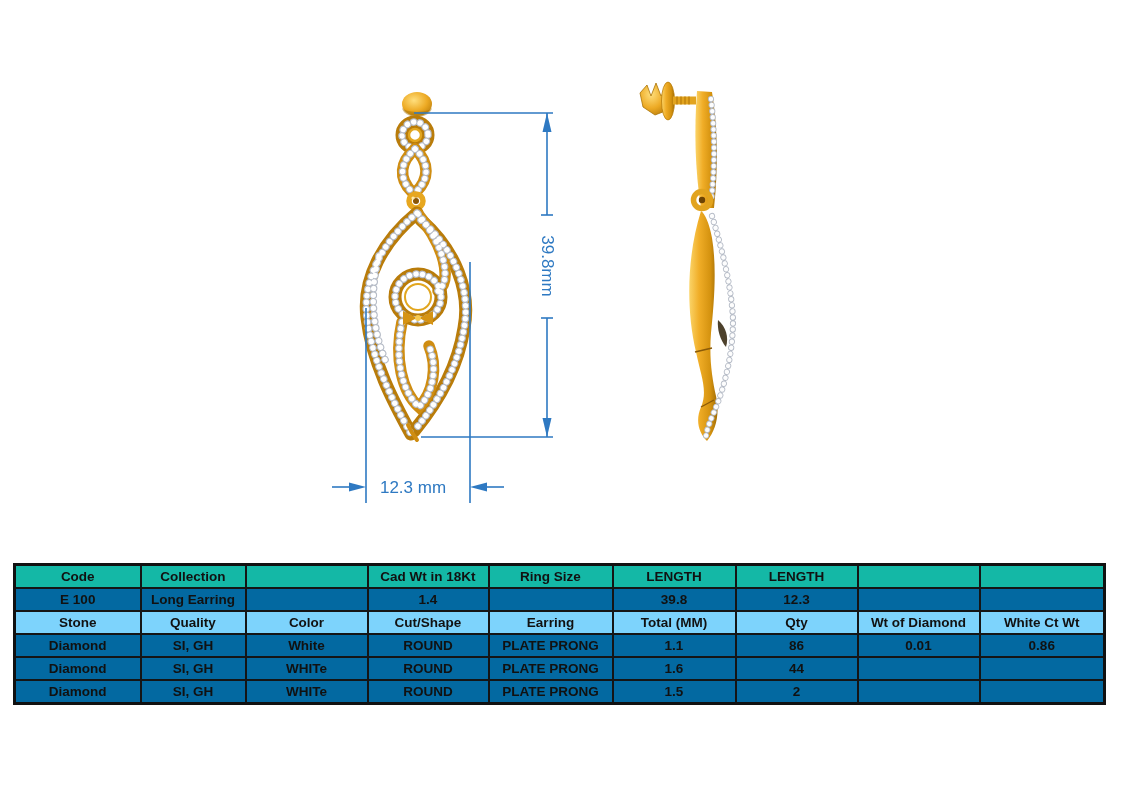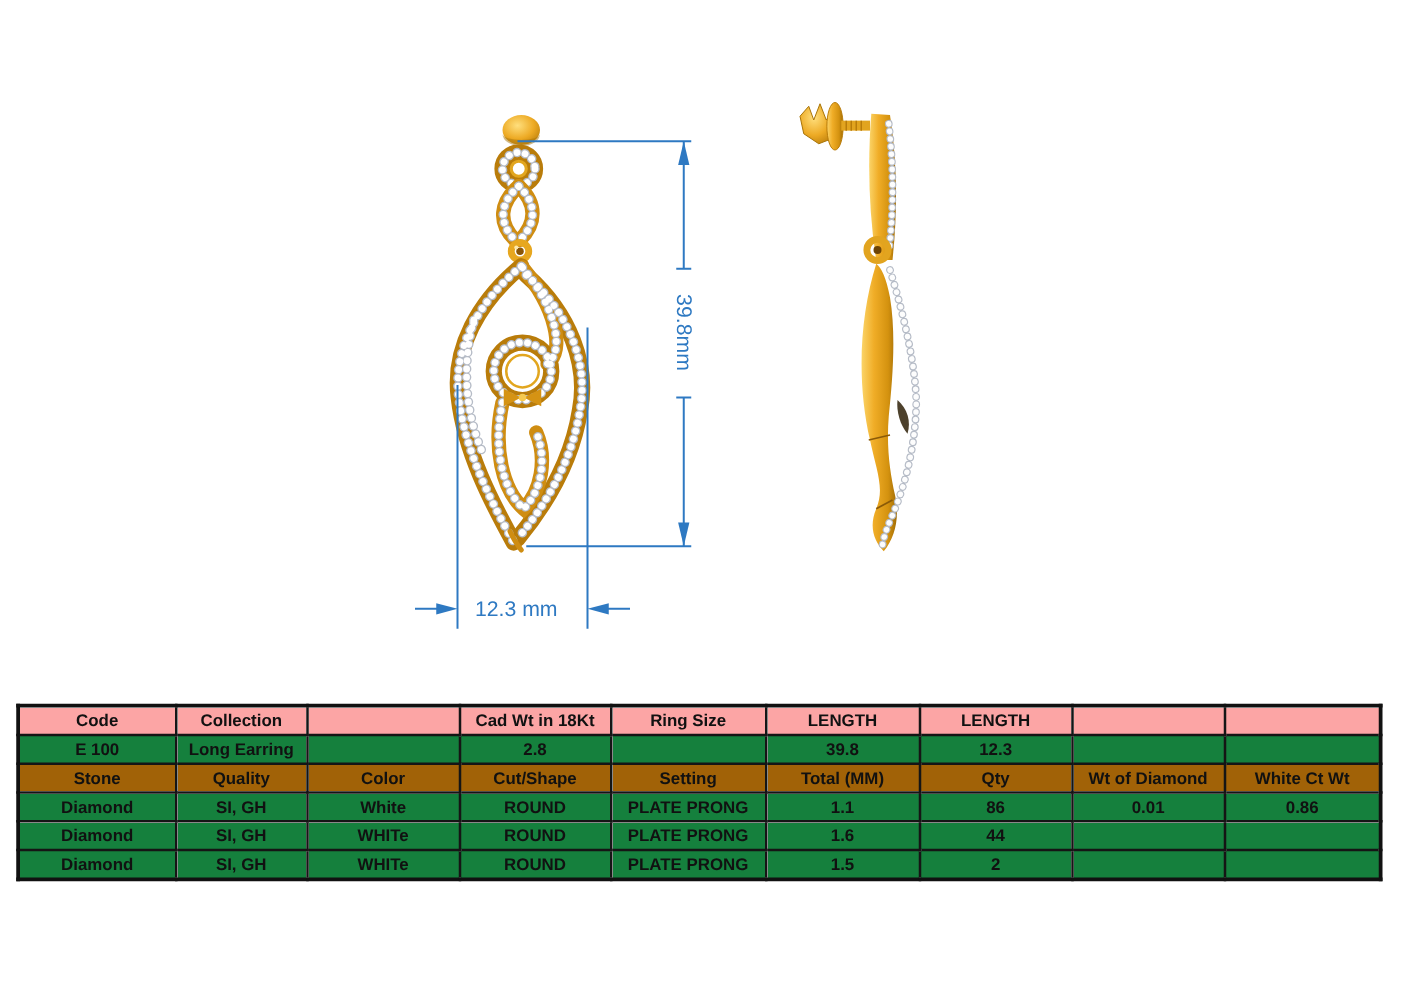--- a/index.html
+++ b/index.html
@@ -35,24 +35,24 @@
     border:2px solid #151515;
     height:21px;
     text-align:center;
     vertical-align:middle;
     font-weight:bold;
     font-size:13.5px;
     color:#111111;
     padding:0 2px;
     white-space:nowrap;
     overflow:hidden;
-    background:#15803d;
+    background:#0369a1;
   }
-  tr.row-gray td   { background:#fca5a5; }
-  tr.row-yellow td { background:#a16207; }
+  tr.row-gray td   { background:#14b8a6; }
+  tr.row-yellow td { background:#7dd3fc; }
 </style>
 </head>
 <body>
 
 <svg class="drawing" width="1124" height="560" viewBox="0 0 1124 560" xmlns="http://www.w3.org/2000/svg">
   <defs>
     <linearGradient id="goldH" x1="0" y1="0" x2="1" y2="0">
       <stop offset="0" stop-color="#fbd468"></stop>
       <stop offset="0.35" stop-color="#f0ad27"></stop>
       <stop offset="0.75" stop-color="#d4920f"></stop>
@@ -190,33 +190,33 @@
       <td>Ring Size</td>
       <td>LENGTH</td>
       <td>LENGTH</td>
       <td></td>
       <td></td>
     </tr>
     <tr>
       <td>E 100</td>
       <td>Long Earring</td>
       <td></td>
-      <td>2.8</td>
+      <td>1.4</td>
       <td></td>
       <td>39.8</td>
       <td>12.3</td>
       <td></td>
       <td></td>
     </tr>
     <tr class="row-yellow">
       <td>Stone</td>
       <td>Quality</td>
       <td>Color</td>
       <td>Cut/Shape</td>
-      <td>Setting</td>
+      <td>Earring</td>
       <td>Total (MM)</td>
       <td>Qty</td>
       <td>Wt of Diamond</td>
       <td>White Ct Wt</td>
     </tr>
     <tr>
       <td>Diamond</td>
       <td>SI, GH</td>
       <td>White</td>
       <td>ROUND</td>

